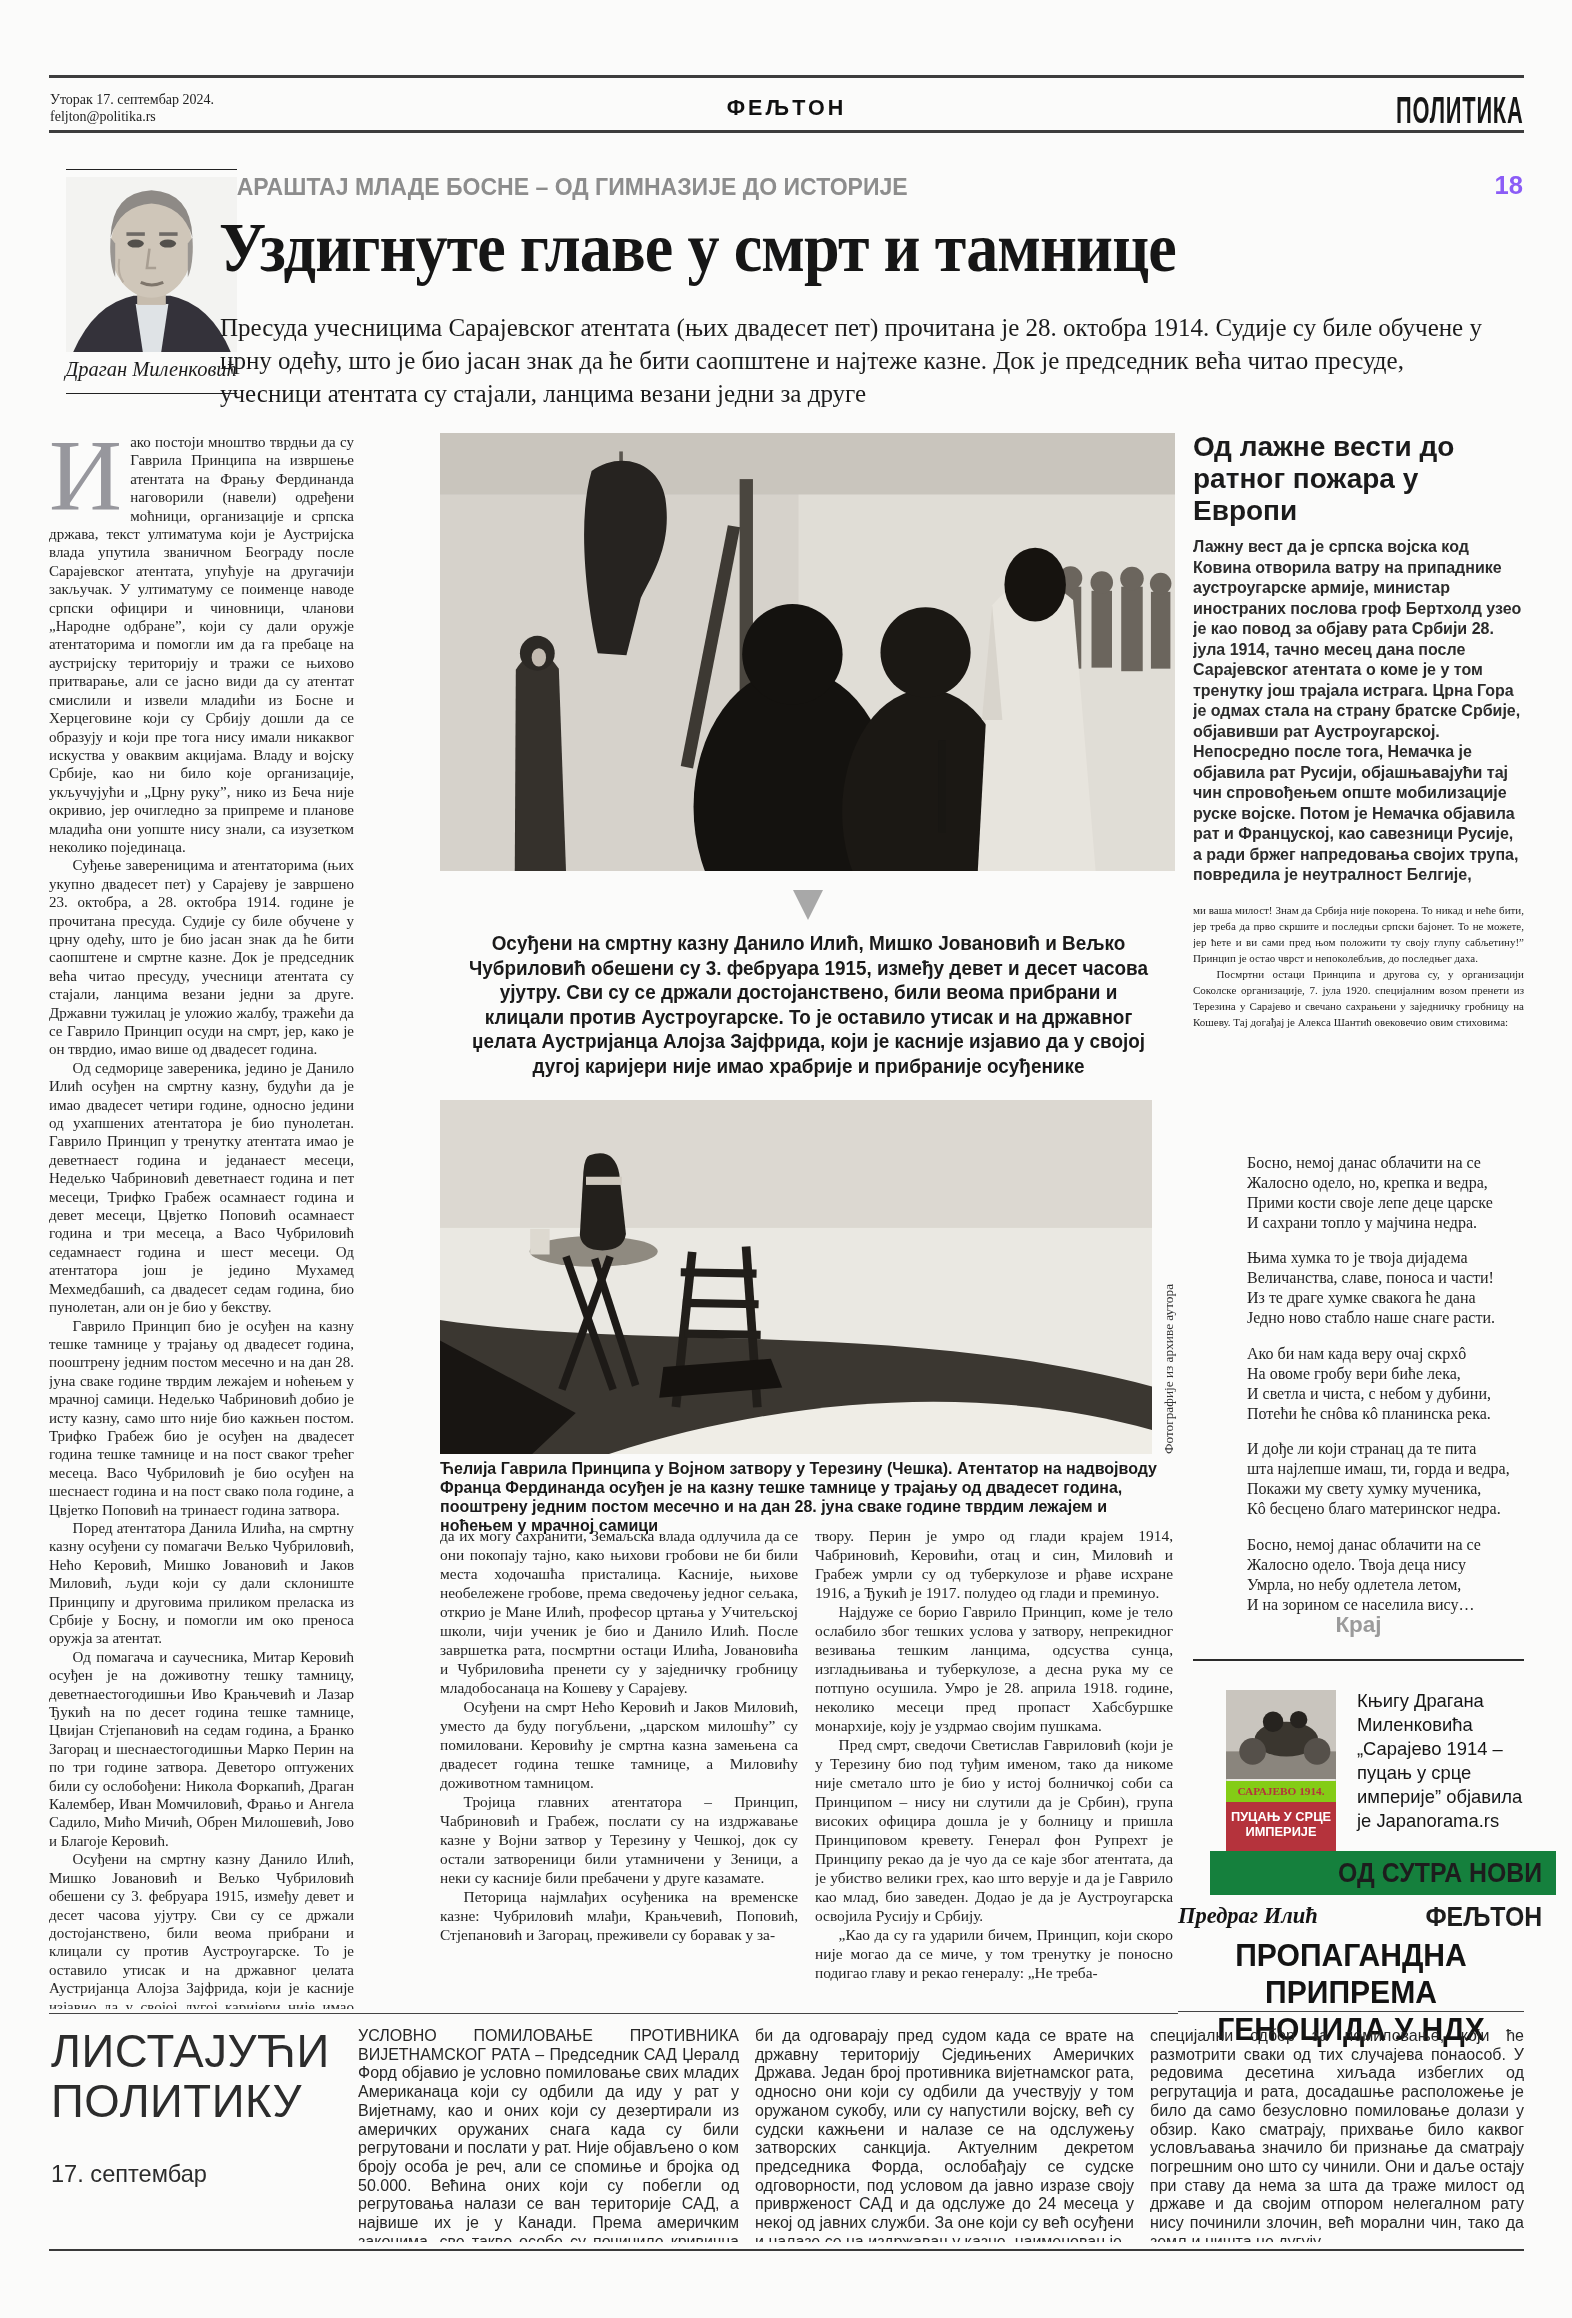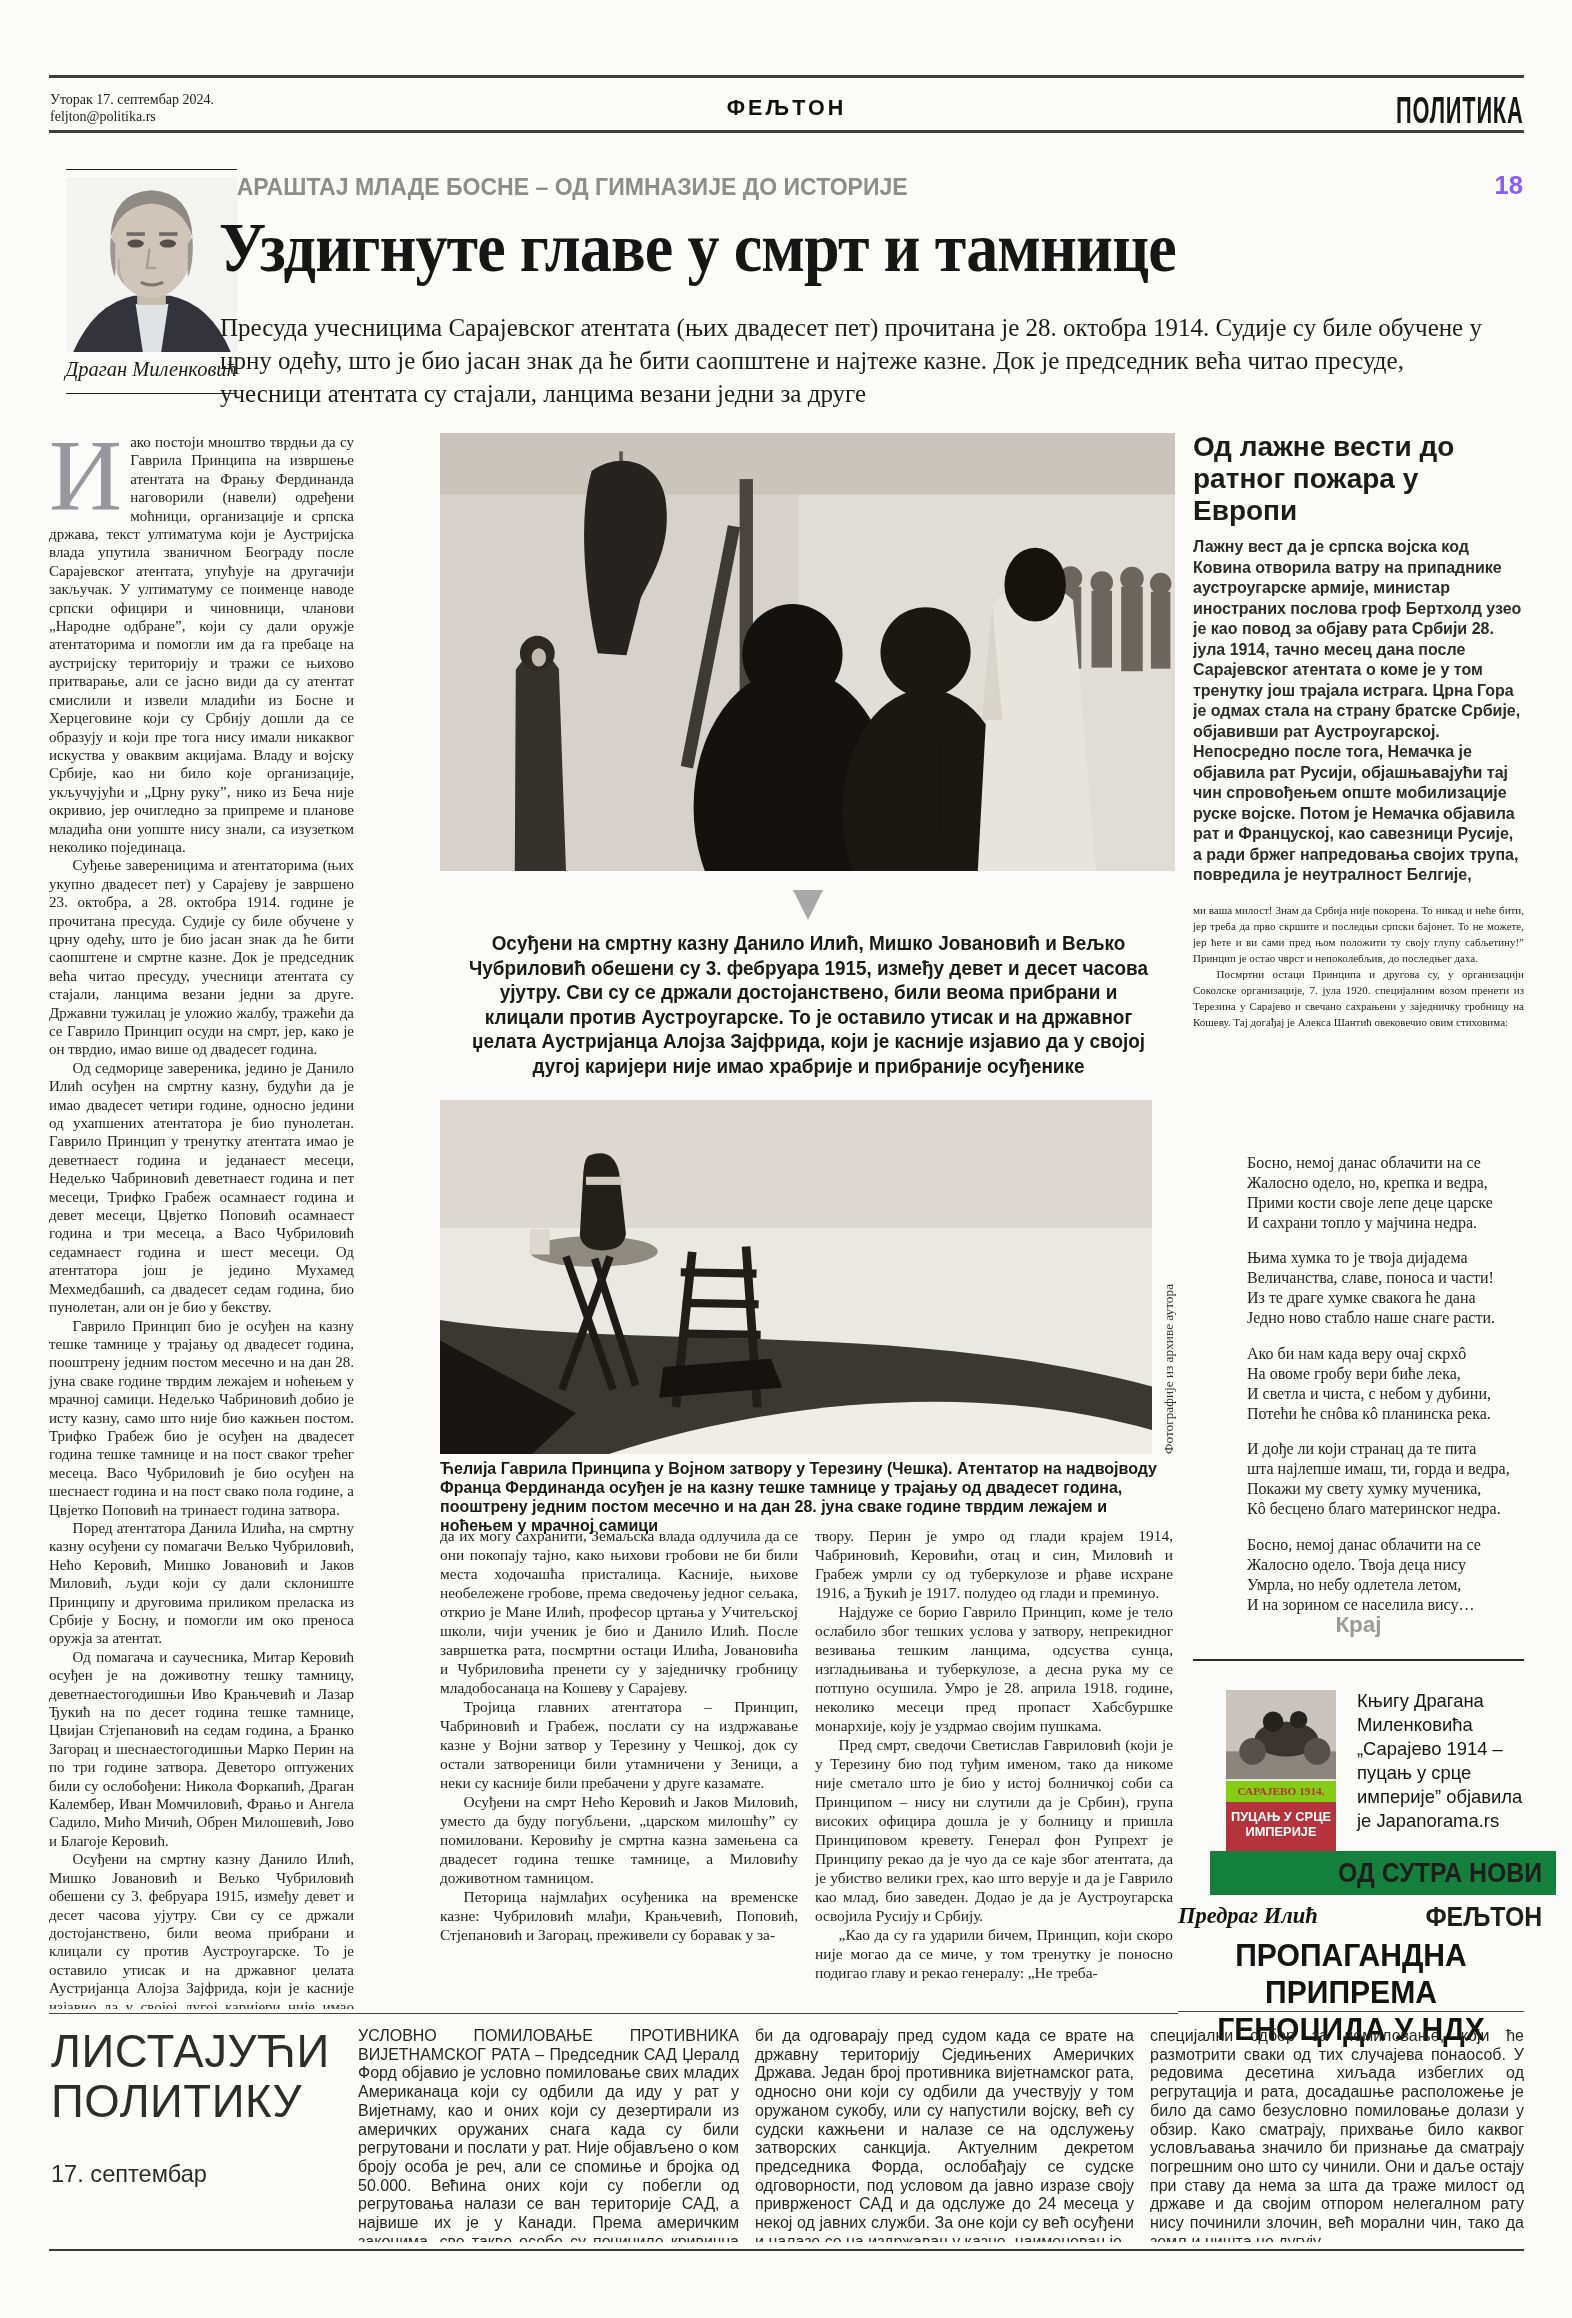--- a/index.html
+++ b/index.html
@@ -169,22 +169,22 @@
     </g>
     <path d="M436,522 L646,506 L668,562 L428,582 Z" fill="#15120f"></path>
   </svg>
 </div>
 <div class="abs credit-vert" style="left:1161px;top:1454px;">Фотографије из архиве аутора</div>
 
 <div class="abs sans caption" style="left:440px;top:1459px;width:727px;">Ћелија Гаврила Принципа у Војном затвору у Терезину (Чешка). Атентатор на надвојводу Франца Фердинанда осуђен је на казну тешке тамнице у трајању од двадесет година, пооштрену једним постом месечно и на дан 28. јуна сваке године тврдим лежајем и ноћењем у мрачној самици</div>
 
 <div class="abs bodytext" style="left:440px;top:1526px;width:358px;height:484px;font-size:15.4px;line-height:19px;" data-first-flush="">
     <p>да их могу сахранити, Земаљска влада одлучила да се они покопају тајно, како њихови гробови не би били места ходочашћа присталица. Касније, њихове необележене гробове, према сведочењу једног сељака, открио је Мане Илић, професор цртања у Учитељској школи, чији ученик је био и Данило Илић. После завршетка рата, посмртни остаци Илића, Јовановића и Чубриловића пренети су у заједничку гробницу младобосанаца на Кошеву у Сарајеву.</p>
+    <p>Осуђени на смрт Нећо Керовић и Јаков Миловић, уместо да буду погубљени, „царском милошћу” су помиловани. Керовићу је смртна казна замењена са двадесет година тешке тамнице, а Миловићу доживотном тамницом.</p>
     <p>Тројица главних атентатора – Принцип, Чабриновић и Грабеж, послати су на издржавање казне у Војни затвор у Терезину у Чешкој, док су остали затвореници били утамничени у Зеници, а неки су касније били пребачени у друге казамате.</p>
-    <p>Осуђени на смрт Нећо Керовић и Јаков Миловић, уместо да буду погубљени, „царском милошћу” су помиловани. Керовићу је смртна казна замењена са двадесет година тешке тамнице, а Миловићу доживотном тамницом.</p>
     <p>Петорица најмлађих осуђеника на временске казне: Чубриловић млађи, Крањчевић, Поповић, Стјепановић и Загорац, преживели су боравак у за-</p>
   </div>
 <div class="abs bodytext" style="left:815px;top:1526px;width:358px;height:484px;font-size:15.4px;line-height:19px;" data-first-flush="">
     <p>твору. Перин је умро од глади крајем 1914, Чабриновић, Керовићи, отац и син, Миловић и Грабеж умрли су од туберкулозе и рђаве исхране 1916, а Ђукић је 1917. полудео од глади и преминуо.</p>
     <p>Најдуже се борио Гаврило Принцип, коме је тело ослабило због тешких услова у затвору, непрекидног везивања тешким ланцима, одсуства сунца, изгладњивања и туберкулозе, а десна рука му се потпуно осушила. Умро је 28. априла 1918. године, неколико месеци пред пропаст Хабсбуршке монархије, коју је уздрмао својим пушкама.</p>
     <p>Пред смрт, сведочи Светислав Гавриловић (који је у Терезину био под туђим именом, тако да никоме није сметало што је био у истој болничкој соби са Принципом – нису ни слутили да је Србин), група високих официра дошла је у болницу и пришла Принциповом кревету. Генерал фон Рупрехт је Принципу рекао да је чуо да се каје због атентата, да је убиство велики грех, као што верује и да је Гаврило као млад, био заведен. Додао је да је Аустроугарска освојила Русију и Србију.</p>
     <p>„Као да су га ударили бичем, Принцип, који скоро није могао да се миче, у том тренутку је поносно подигао главу и рекао генералу: „Не треба-</p>
   </div>
 
 <div class="abs bodytext" style="left:1193px;top:902px;width:331px;height:245px;font-size:11px;line-height:16px;" data-first-flush="">

